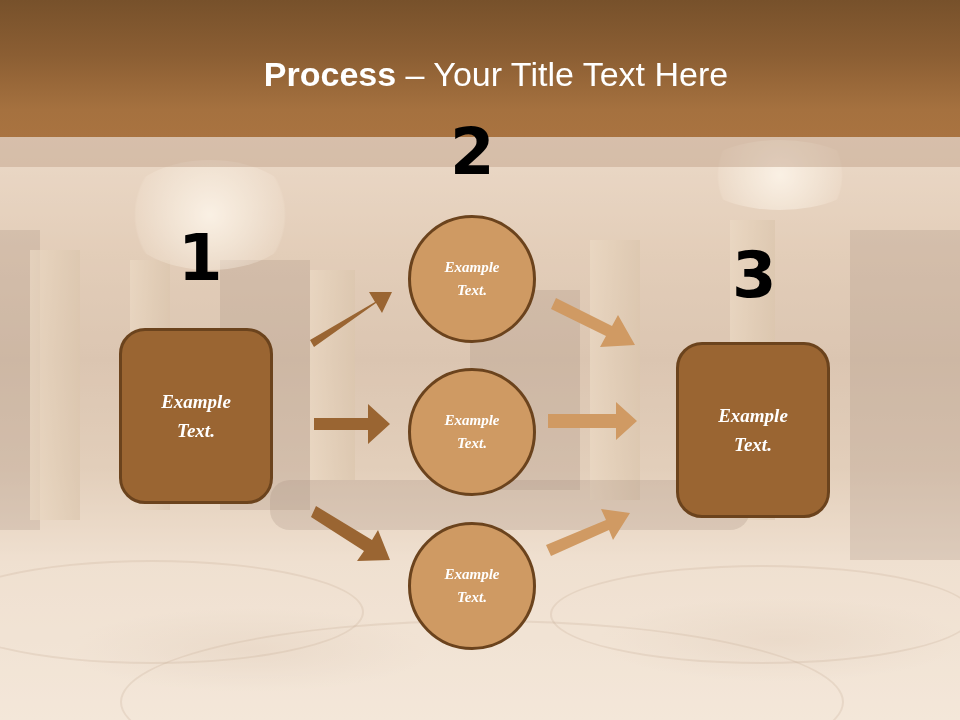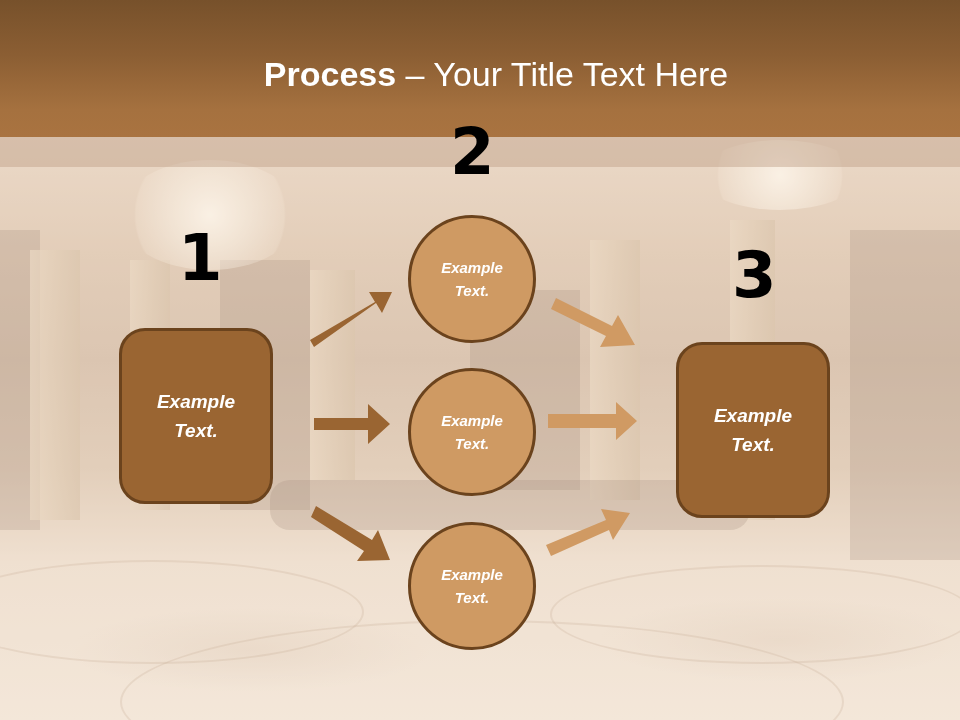--- a/index.html
+++ b/index.html
@@ -30,21 +30,21 @@
          font-family:"DejaVu Sans", sans-serif; }
 
   .box { position:absolute; width:154px; height:176px; border-radius:26px;
          background:#9a6532; border:3px solid #6b431d; box-sizing:border-box;
          display:flex; align-items:center; justify-content:center; text-align:center;
          color:#fff; font-style:italic; font-weight:bold; font-size:19px; line-height:29px; }
   .circle { position:absolute; width:128px; height:128px; border-radius:50%;
             background:#cf9a63; border:3px solid #6b431d; box-sizing:border-box;
             display:flex; align-items:center; justify-content:center; text-align:center;
             color:#fff; font-style:italic; font-weight:bold; font-size:15px; line-height:23px; }
-  .txt { white-space:pre-line; }
+  .txt { white-space:pre-line;font-family:Liberation Serif, serif; }
   .arrows { position:absolute; left:0; top:0; }
 </style>
 </head>
 <body>
 
 <div class="slide">
 
   <div class="bg-shape darkpanel" style="left:0;top:230px;width:40px;height:300px;"></div>
   <div class="bg-shape pillar" style="left:30px;top:250px;width:50px;height:270px;"></div>
   <div class="bg-shape pillar" style="left:130px;top:260px;width:40px;height:250px;"></div>

